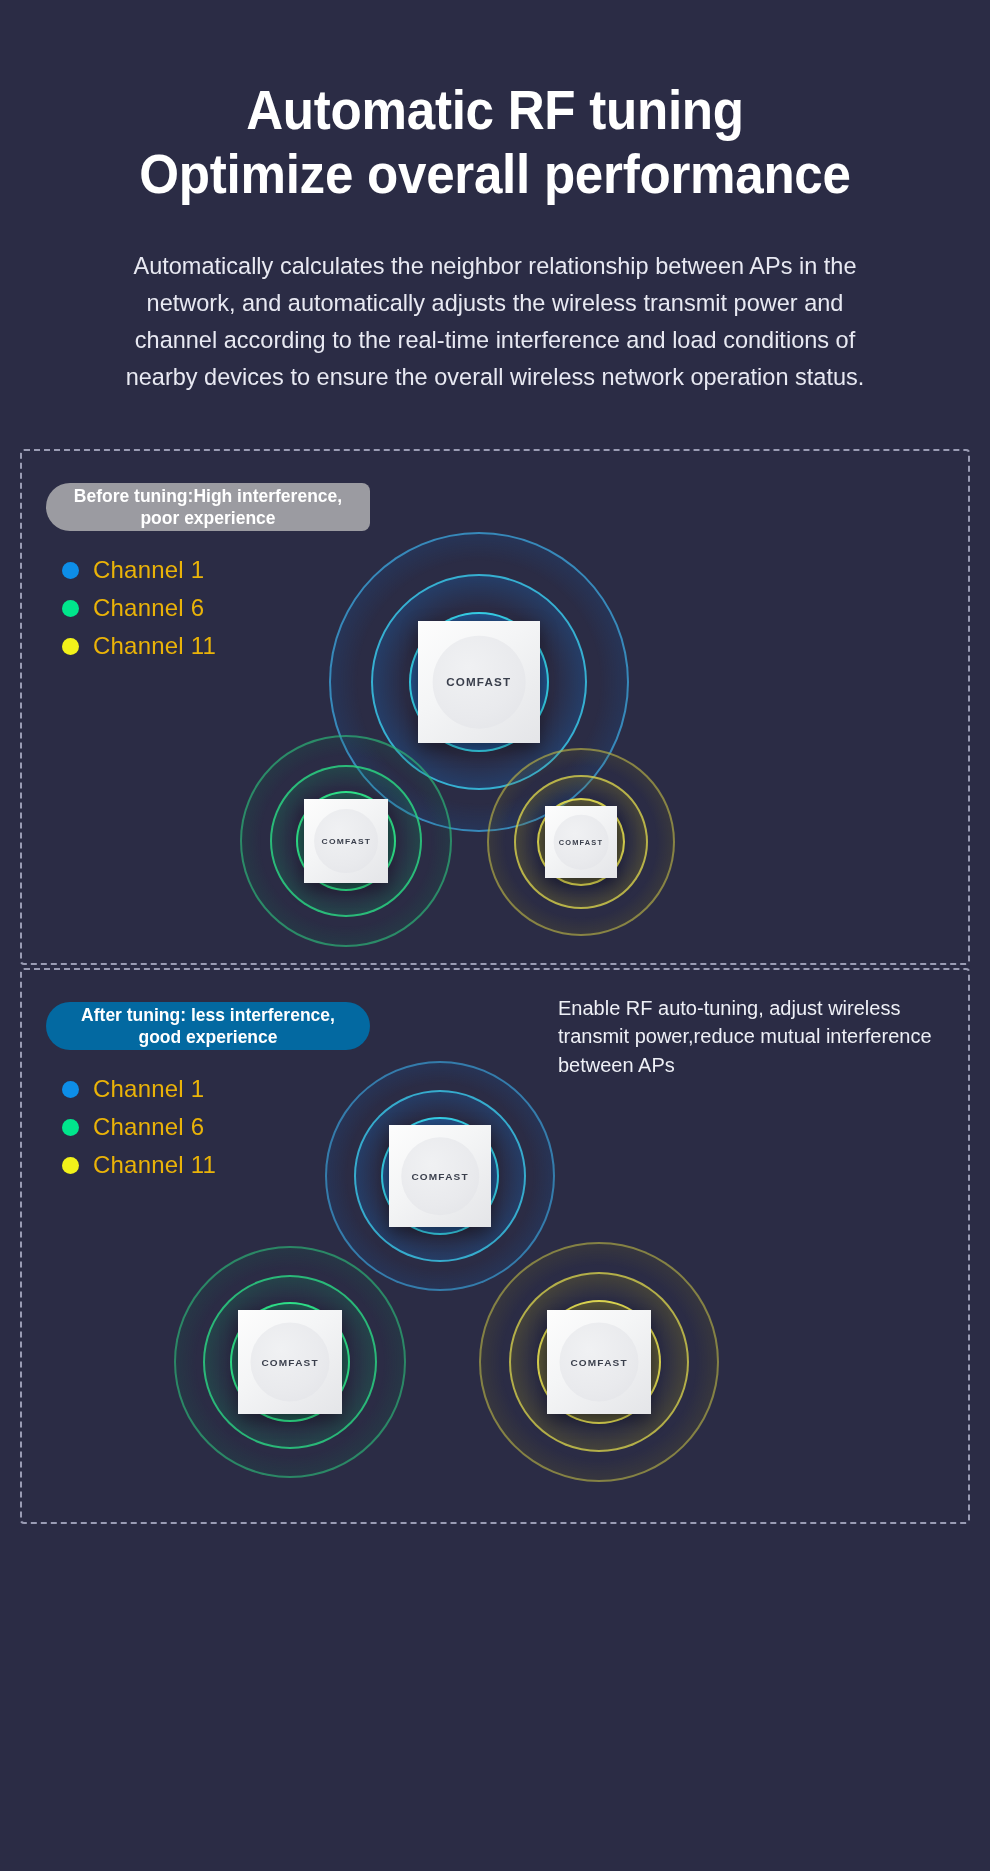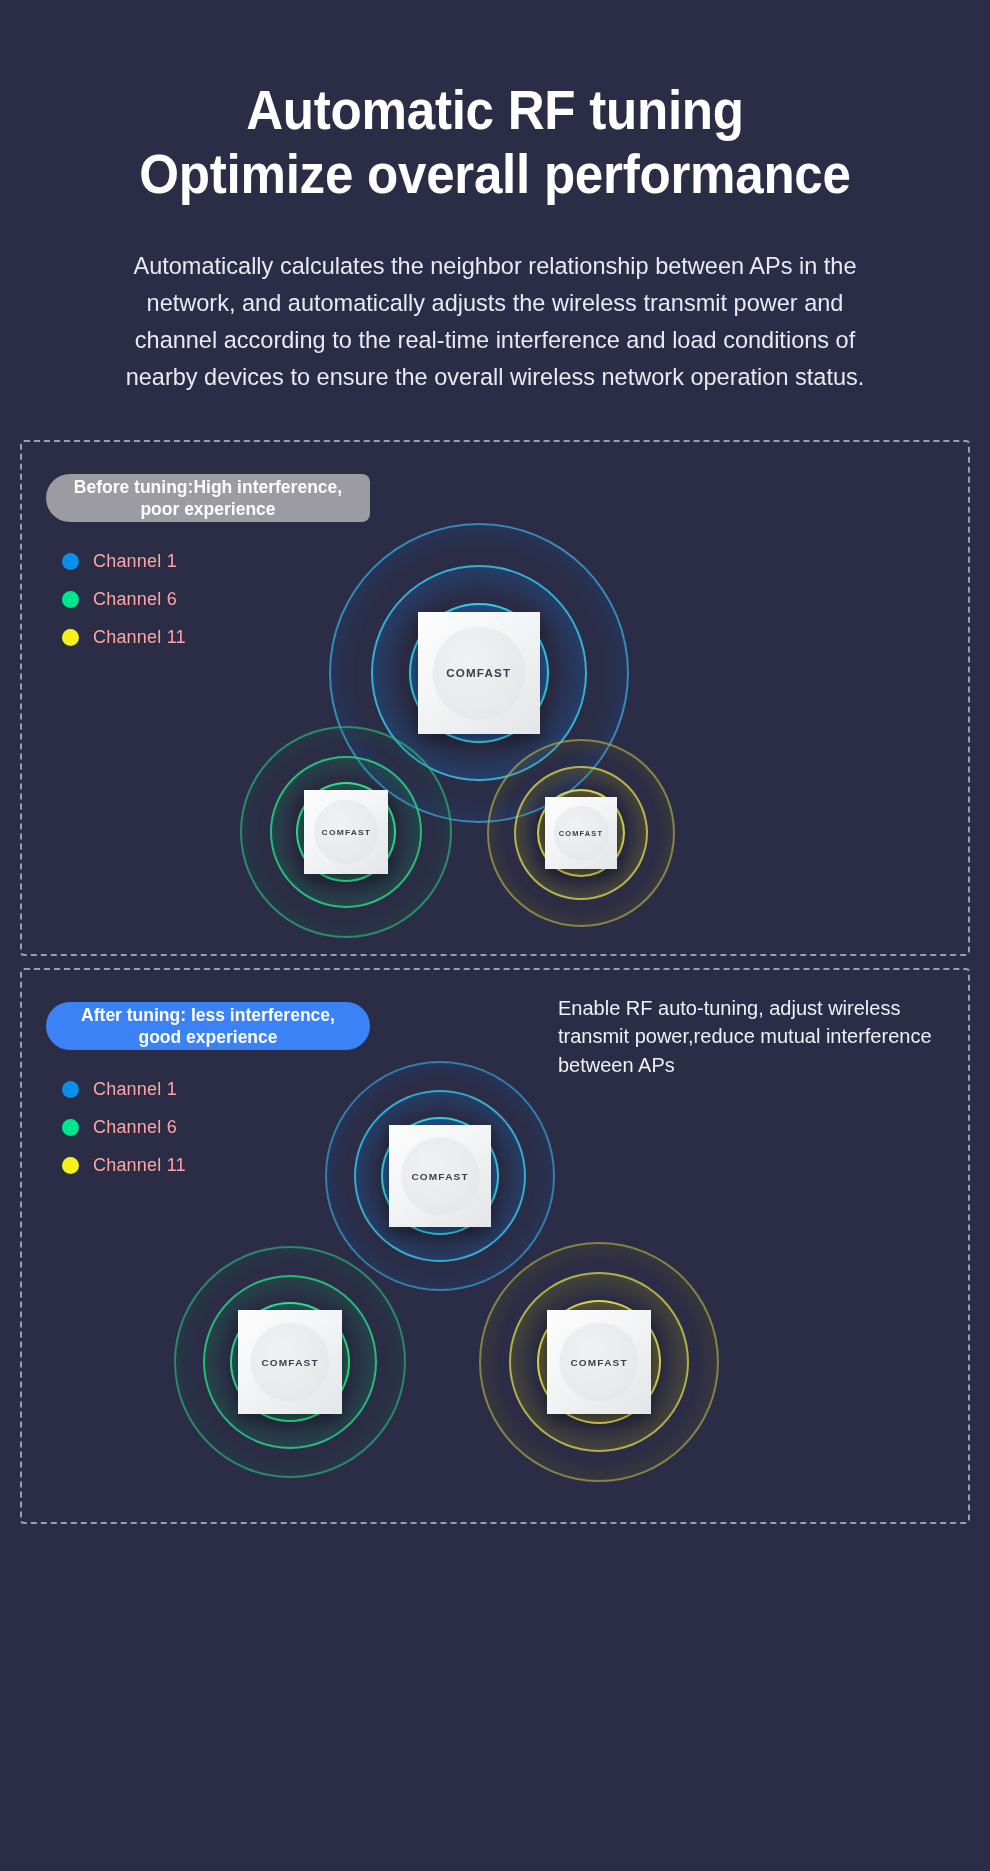--- a/index.html
+++ b/index.html
@@ -49,21 +49,21 @@
 
   
   .panel{
     position:absolute;
     left:20px;
     width:950px;
     border:2px dashed #9a9cb4;
     border-radius:4px;
     box-sizing:border-box;
   }
-  #panel-before{ top:440px; height:516px; }
+  #panel-before{ top:449px; height:516px; }
   #panel-after { top:968px; height:556px; }
 
   
   .badge{
     position:absolute;
     display:flex;
     align-items:center;
     justify-content:center;
     text-align:center;
     color:#ffffff;
@@ -75,41 +75,41 @@
   }
   #badge-before{
     left:24px; top:32px;
     width:324px; height:48px;
     background:#9b9ba1;
     border-radius:24px 8px 8px 24px;
   }
   #badge-after{
     left:24px; top:32px;
     width:324px; height:48px;
-    background:#3b82f6;
+    background:#0369a1;
     border-radius:26px;
   }
 
   
   .legend{ position:absolute; left:40px; }
   #legend-before{ top:100px; }
   #legend-after { top:100px; }
   .legend-item{
     display:flex;
     align-items:center;
     height:38px;
   }
   .legend-dot{
     width:17px;height:17px;border-radius:50%;
     flex:0 0 auto;
     margin-right:14px;
   }
   .legend-label{
-    color:#fca5a5;
-    font-size:18px;
+    color:#eab308;
+    font-size:24px;
     font-weight:400;
     letter-spacing:0.2px;
     text-align:right;
   }
 
   
   #caption-after{
     position:absolute;
     right:18px; top:24px;
     width:392px;

